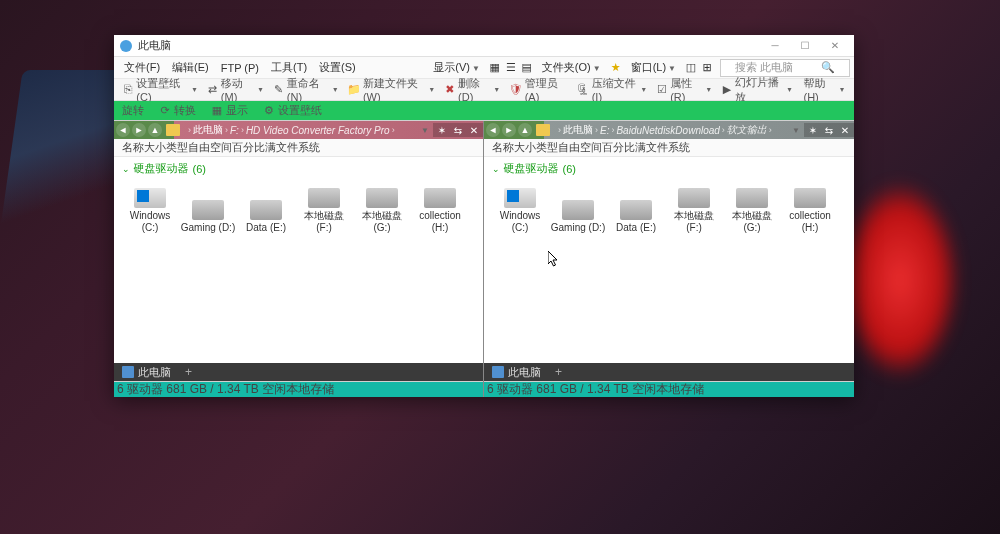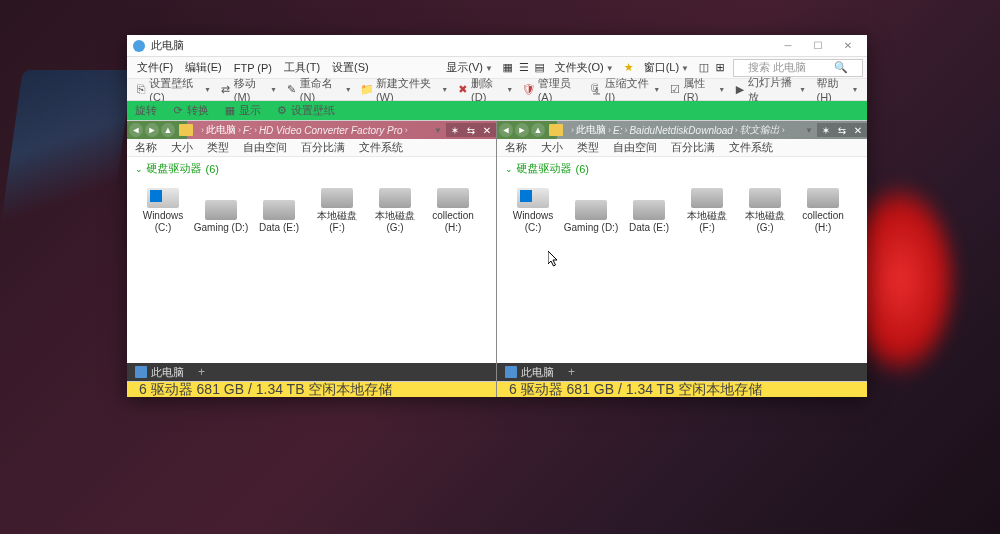--- a/index.html
+++ b/index.html
@@ -1,20 +1,20 @@
 <!DOCTYPE html>
 <html><head>
 <meta charset="utf-8">
 <style>
 * { margin: 0; padding: 0; box-sizing: border-box; font-family: "Microsoft YaHei", "Segoe UI", sans-serif; }
 body { width: 1000px; height: 534px; overflow: hidden; position: relative; background: #1a0f1a; }
 .wallpaper { position: absolute; inset: 0; background: linear-gradient(135deg, #2a1520 0%, #3a1a2a 25%, #451f30 50%, #2a1828 75%, #1a0f18 100%); }
 .wallpaper::before { content: ""; position: absolute; right: 40px; top: 180px; width: 120px; height: 200px; background: radial-gradient(ellipse at center, #ff3030 0%, #cc1010 50%, transparent 70%); border-radius: 50% 50% 40% 40%; filter: blur(8px); opacity: 0.9; }
 .wallpaper::after { content: ""; position: absolute; left: 10px; top: 70px; width: 110px; height: 180px; background: linear-gradient(160deg, #1a3050 0%, #2a4060 40%, transparent 70%); transform: skew(-8deg); opacity: 0.8; border-radius: 8px; }
-.window { position: absolute; left: 127px; top: 35px; width: 740px; height: 362px; background: #fff; box-shadow: 0 4px 20px rgba(0,0,0,0.5); display: flex; flex-direction: column; }
+.window { position: absolute; left: 114px; top: 35px; width: 740px; height: 362px; background: #fff; box-shadow: 0 4px 20px rgba(0,0,0,0.5); display: flex; flex-direction: column; }
 .titlebar { height: 22px; background: #fff; display: flex; align-items: center; padding: 0 4px; border-bottom: 1px solid #e0e0e0; }
 .titlebar-icon { width: 16px; height: 16px; margin-right: 4px; display: flex; align-items: center; justify-content: center; }
 .titlebar-title { font-size: 11px; color: #333; flex: 1; }
 .win-controls { display: flex; gap: 0; }
 .win-btn { width: 30px; height: 20px; display: flex; align-items: center; justify-content: center; font-size: 10px; color: #888; cursor: pointer; }
 .menubar { height: 22px; background: #fafafa; display: flex; align-items: center; padding: 0 4px; font-size: 11px; color: #333; border-bottom: 1px solid #e8e8e8; }
 .menu-item { padding: 2px 6px; cursor: pointer; }
 .menu-spacer { flex: 1; }
 .menu-right { display: flex; align-items: center; gap: 2px; }
 .dropdown-arrow { font-size: 8px; margin-left: 2px; color: #666; }
@@ -31,37 +31,37 @@
 .addressbar.left-bar { background: linear-gradient(to right, #5a8a4a 0%, #5a8a4a 60px, #c07080 60px, #b56575 100%); }
 .addressbar.right-bar { background: linear-gradient(to right, #5a8a4a 0%, #5a8a4a 60px, #909898 60px, #858d8d 100%); }
 .addr-nav { display: flex; align-items: center; gap: 2px; padding: 0 2px; }
 .addr-circle { width: 14px; height: 14px; border-radius: 50%; background: rgba(255,255,255,0.15); display: flex; align-items: center; justify-content: center; font-size: 9px; cursor: pointer; }
 .addr-folder { width: 14px; height: 12px; background: #f0c850; border-radius: 1px; margin: 0 2px; }
 .addr-path { display: flex; align-items: center; padding: 0 4px; gap: 2px; flex: 1; overflow: hidden; }
 .addr-seg { white-space: nowrap; }
 .addr-gt { color: rgba(255,255,255,0.7); font-size: 9px; }
 .addr-right { display: flex; align-items: center; gap: 2px; padding: 0 2px; background: rgba(0,0,0,0.2); }
 .addr-right .close-x { width: 14px; height: 14px; display: flex; align-items: center; justify-content: center; cursor: pointer; }
-.columns { height: 18px; background: #fafafa; display: flex; align-items: center; padding: 0 8px; font-size: 11px; color: #444; border-bottom: 1px solid #e8e8e8; gap: 14px; }
+.columns { height: 18px; background: #fafafa; display: flex; align-items: center; padding: 0 8px; font-size: 11px; color: #444; border-bottom: 1px solid #e8e8e8; }
 .col-head { cursor: pointer; }
 .group-header { padding: 4px 8px; font-size: 11px; color: #1a9e1a; display: flex; align-items: center; gap: 4px; }
 .group-arrow { color: #1a9e1a; font-size: 9px; }
 .drives { display: flex; flex-wrap: wrap; padding: 4px 8px; gap: 8px 2px; align-content: flex-start; }
 .drive { width: 56px; display: flex; flex-direction: column; align-items: center; padding: 4px 0; cursor: pointer; justify-content: flex-end; }
 .drive-icon { width: 32px; height: 20px; position: relative; margin-bottom: 2px; }
 .drive-icon.windows { background: linear-gradient(to bottom, #e8e8e8 0%, #c0c0c0 100%); border-radius: 2px; }
 .drive-icon.windows::after { content: ""; position: absolute; top: 2px; left: 3px; width: 12px; height: 12px; background: #0078d7; }
 .drive-icon.hdd { background: linear-gradient(to bottom, #d0d0d0 0%, #a0a0a0 100%); border-radius: 2px; }
 .drive-label { font-size: 10px; color: #333; text-align: center; line-height: 1.2; }
 .panel-content { flex: 1; background: #fff; overflow: hidden; }
 .tabbar { height: 18px; background: #3a3a3a; display: flex; align-items: center; padding: 0; }
 .tab { height: 18px; background: #3a3a3a; color: #ddd; font-size: 11px; padding: 0 8px; display: flex; align-items: center; gap: 4px; cursor: pointer; }
 .tab-icon { width: 12px; height: 12px; background: #5090d0; border-radius: 1px; }
 .tab-add { color: #aaa; padding: 0 6px; font-size: 12px; cursor: pointer; }
-.statusbar { height: 16px; background: #fde047; font-size: 14px; color: #444; padding: 0 12px; display: flex; align-items: center; border-top: 1px solid #d0d0d0; }
+.statusbar { height: 16px; background: #14b8a6; font-size: 12px; color: #444; padding: 0 3px; display: flex; align-items: center; border-top: 1px solid #d0d0d0; }
 .help-btn { margin-left: auto; padding: 2px 6px; font-size: 11px; }
 .cursor { position: absolute; left: 548px; top: 251px; width: 12px; height: 18px; pointer-events: none; }
 .cursor svg { width: 100%; height: 100%; }
 </style>
 </head>
 <body>
 
 <div class="wallpaper"></div>
 
 <div class="window">

